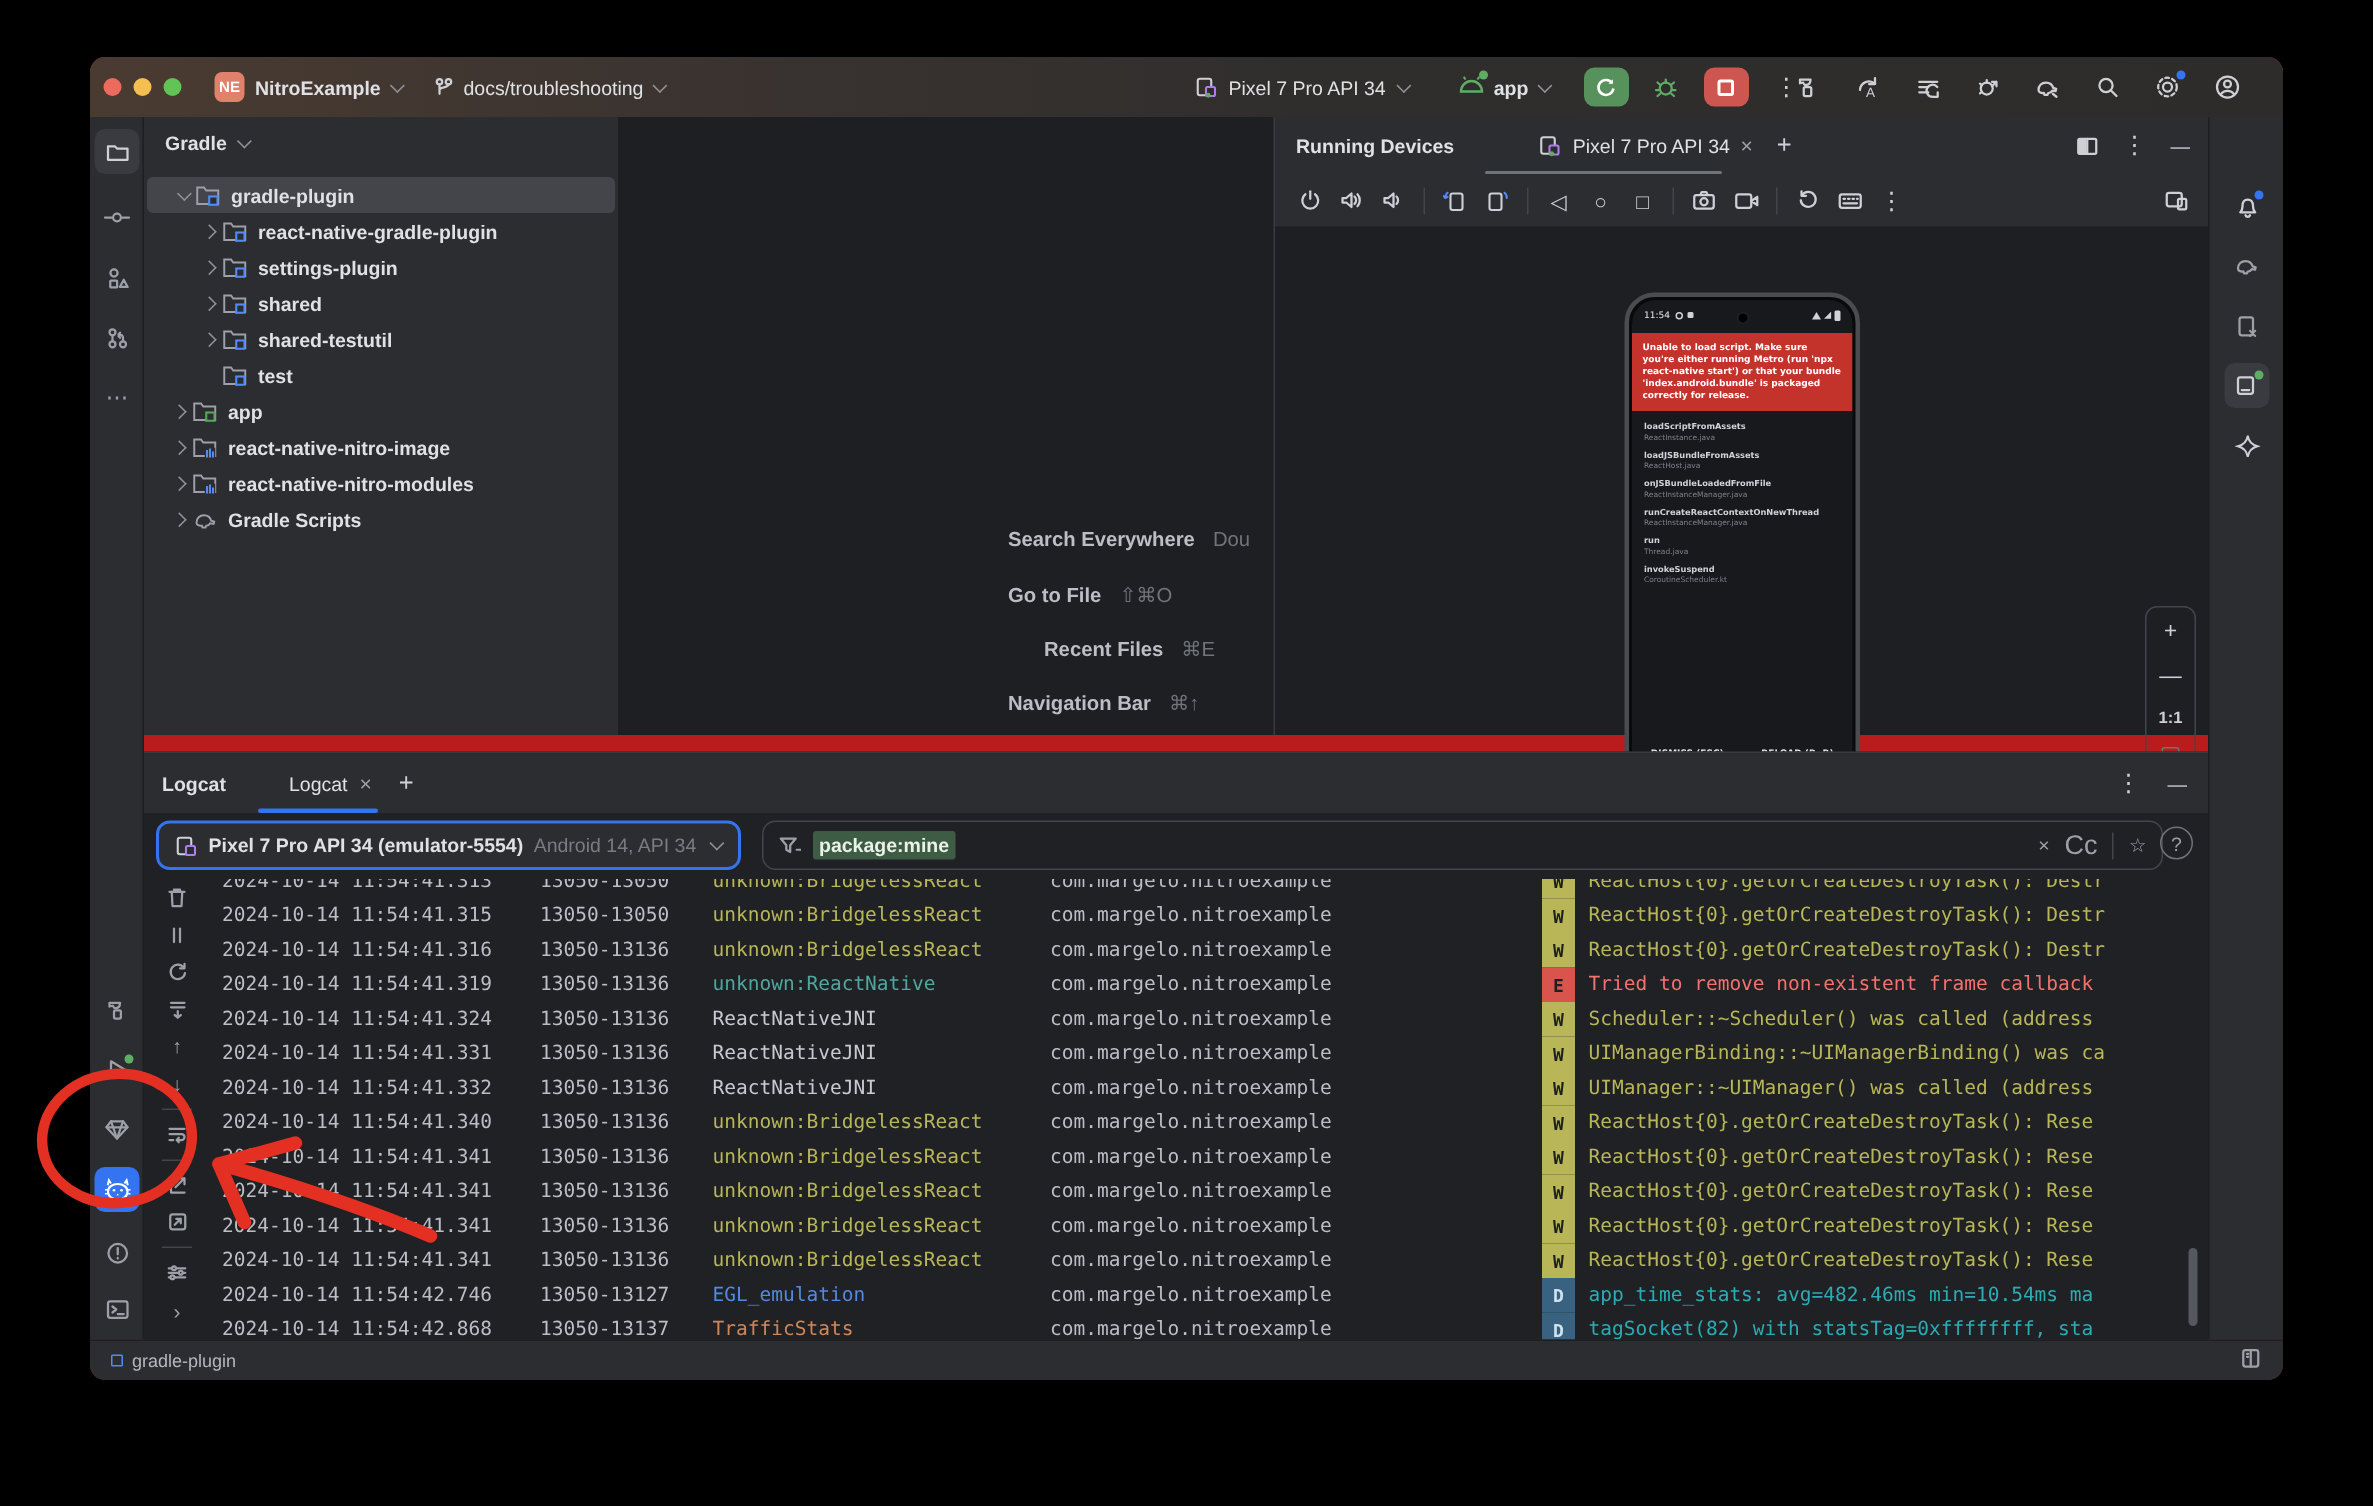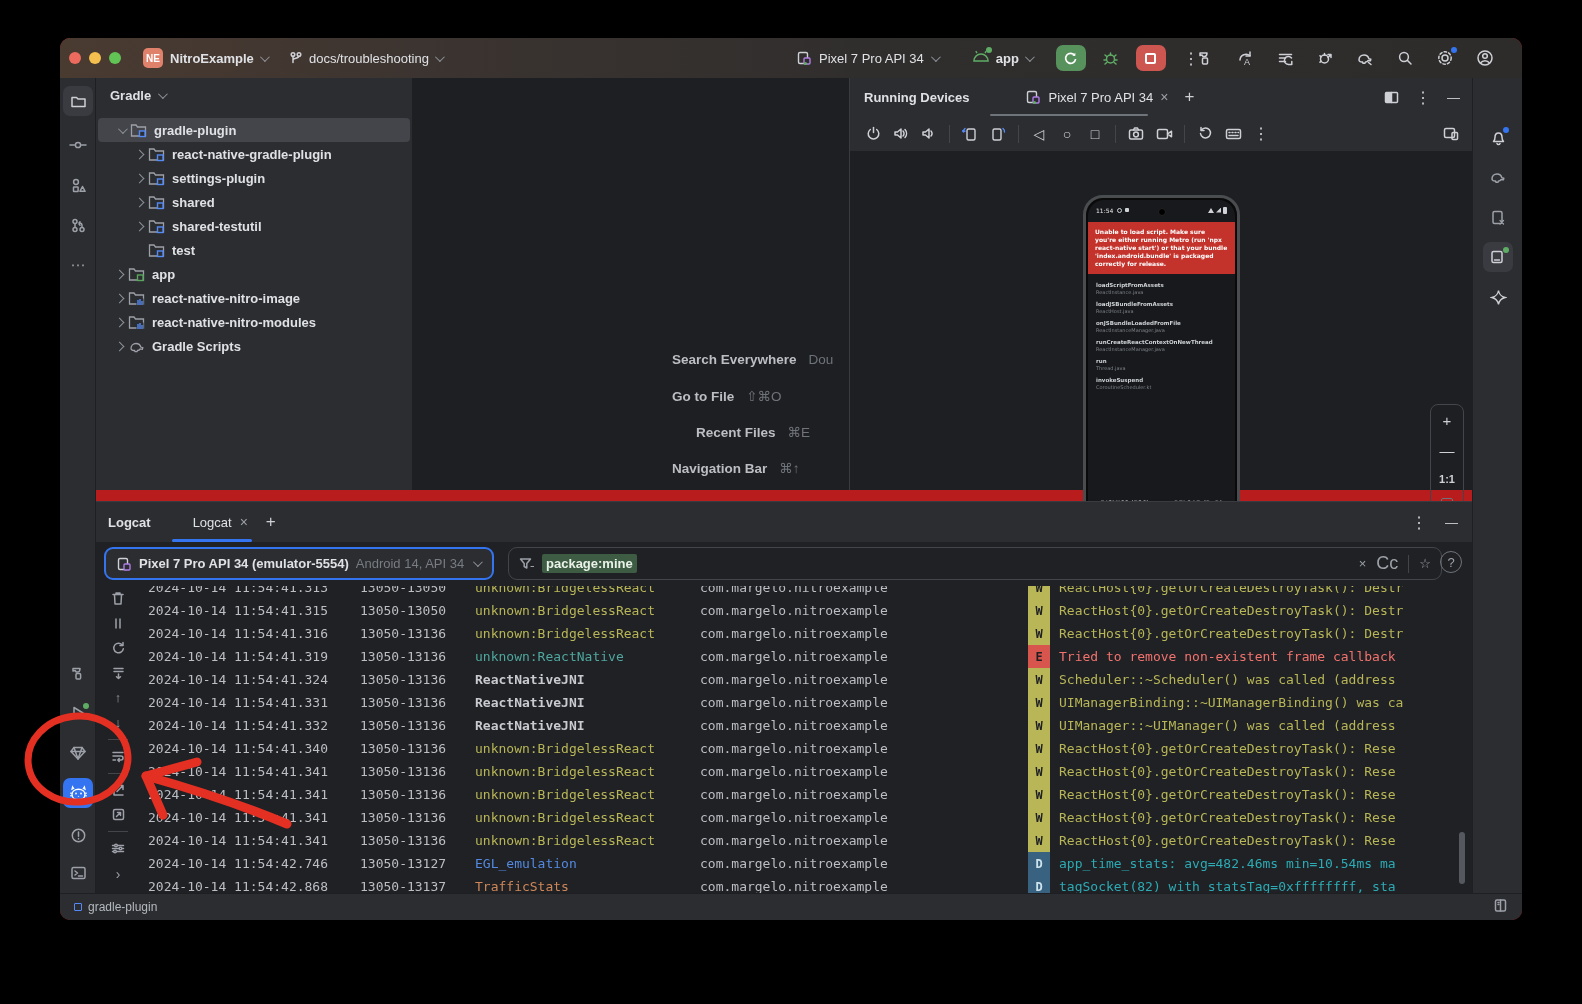--- a/index.html
+++ b/index.html
@@ -100,21 +100,21 @@
   #logrows{position:absolute;left:0;top:84px;width:1370px;height:310px;overflow:hidden;
     font-family:"DejaVu Sans Mono",monospace;font-size:13px;}
   .lrow{height:23px;display:flex;align-items:center;white-space:nowrap;padding-left:52px;}
   .c-time{width:212px;flex:none;color:#bcbec4;}
   .c-pid{width:115px;flex:none;color:#bcbec4;}
   .c-tag{width:225px;flex:none;overflow:hidden;}
   .c-pkg{width:328px;flex:none;color:#bcbec4;}
   .c-badge{width:22px;height:23px;flex:none;display:flex;align-items:center;justify-content:center;
     font-weight:bold;font-size:12px;}
   .c-msg{margin-left:9px;overflow:hidden;flex:1;}
-  .tag-yellow{color:#b8b657;} .tag-teal{color:#4fa79f;} .tag-white{color:#c8cad0;font-weight:bold;}
+  .tag-yellow{color:#b8b657;} .tag-teal{color:#4fa79f;} .tag-white{color:#c8cad0;font-weight:normal;}
   .tag-blue{color:#5389e0;} .tag-orange{color:#d08758;}
   .lv-W{background:#b8b657;color:#1e1f22;} .lv-E{background:#d8554d;color:#1e1f22;} .lv-D{background:#38627f;color:#cfe3ee;}
   .msg-W{color:#b8b657;} .msg-E{color:#f2726e;} .msg-D{color:#2cabb5;}
   #lc-vscroll{position:absolute;right:7px;top:782px;width:6px;height:52px;background:#55585e;border-radius:3px;}
   #lc-hscroll{position:absolute;left:90px;top:394px;width:283px;height:6px;background:#55585e;border-radius:3px;}
   
   #status-bar{position:absolute;left:0;bottom:0;width:100%;height:27px;background:#2b2d30;border-top:1px solid #1e1f22;
     display:flex;align-items:center;color:#b4b8bf;font-size:12px;}
   #sb-module{display:flex;align-items:center;gap:6px;margin-left:14px;}
   .sb-sq{width:8px;height:8px;border:1.4px solid #548af7;border-radius:1px;}

